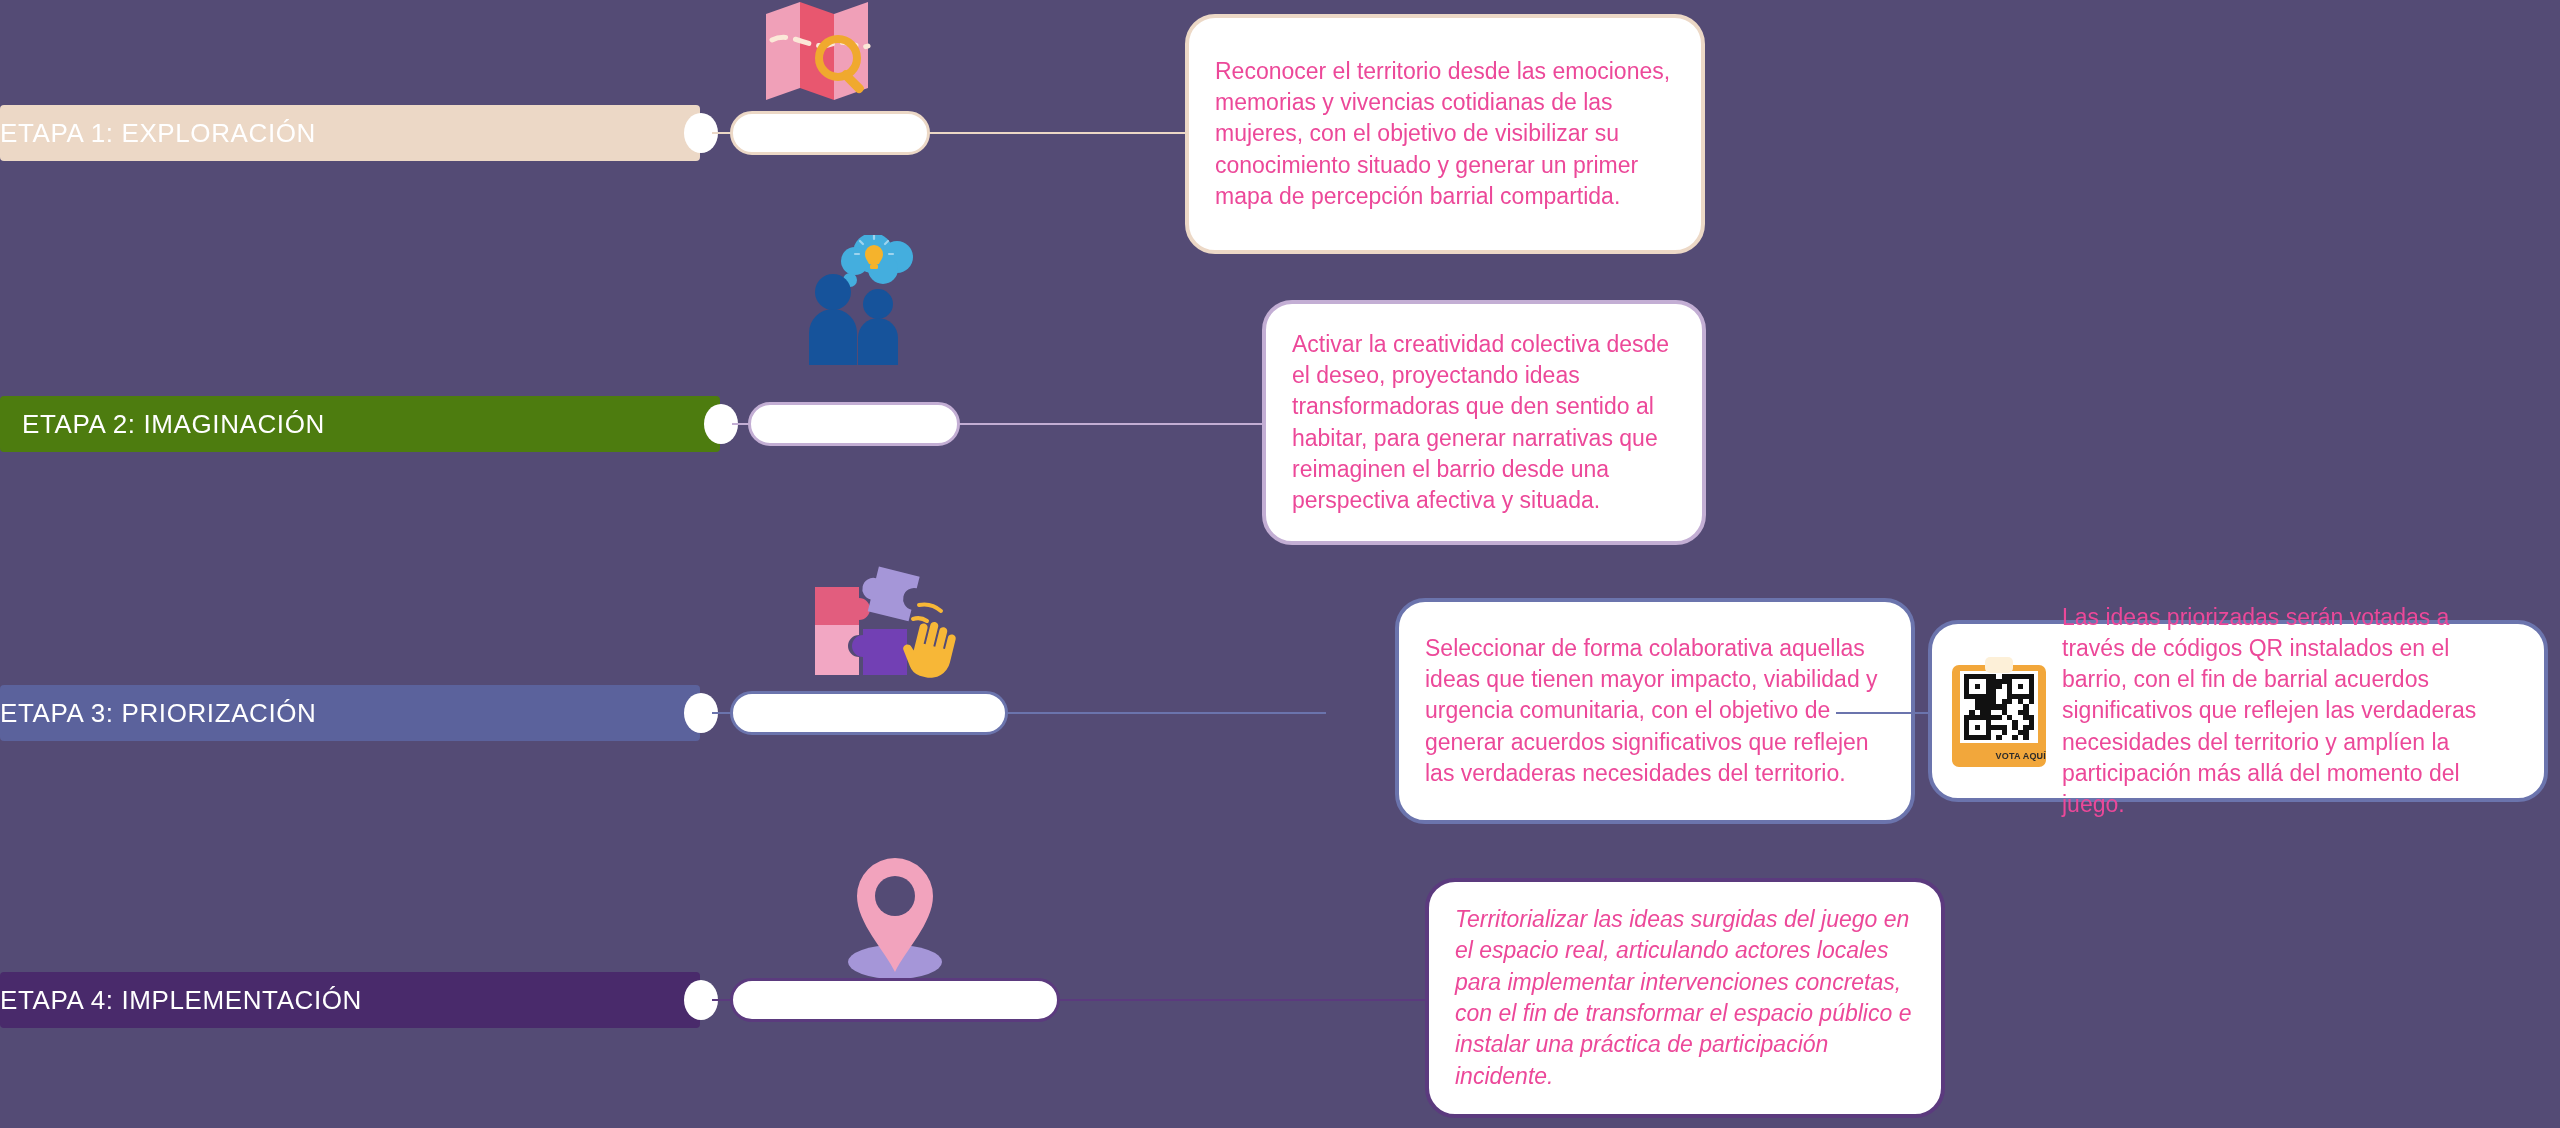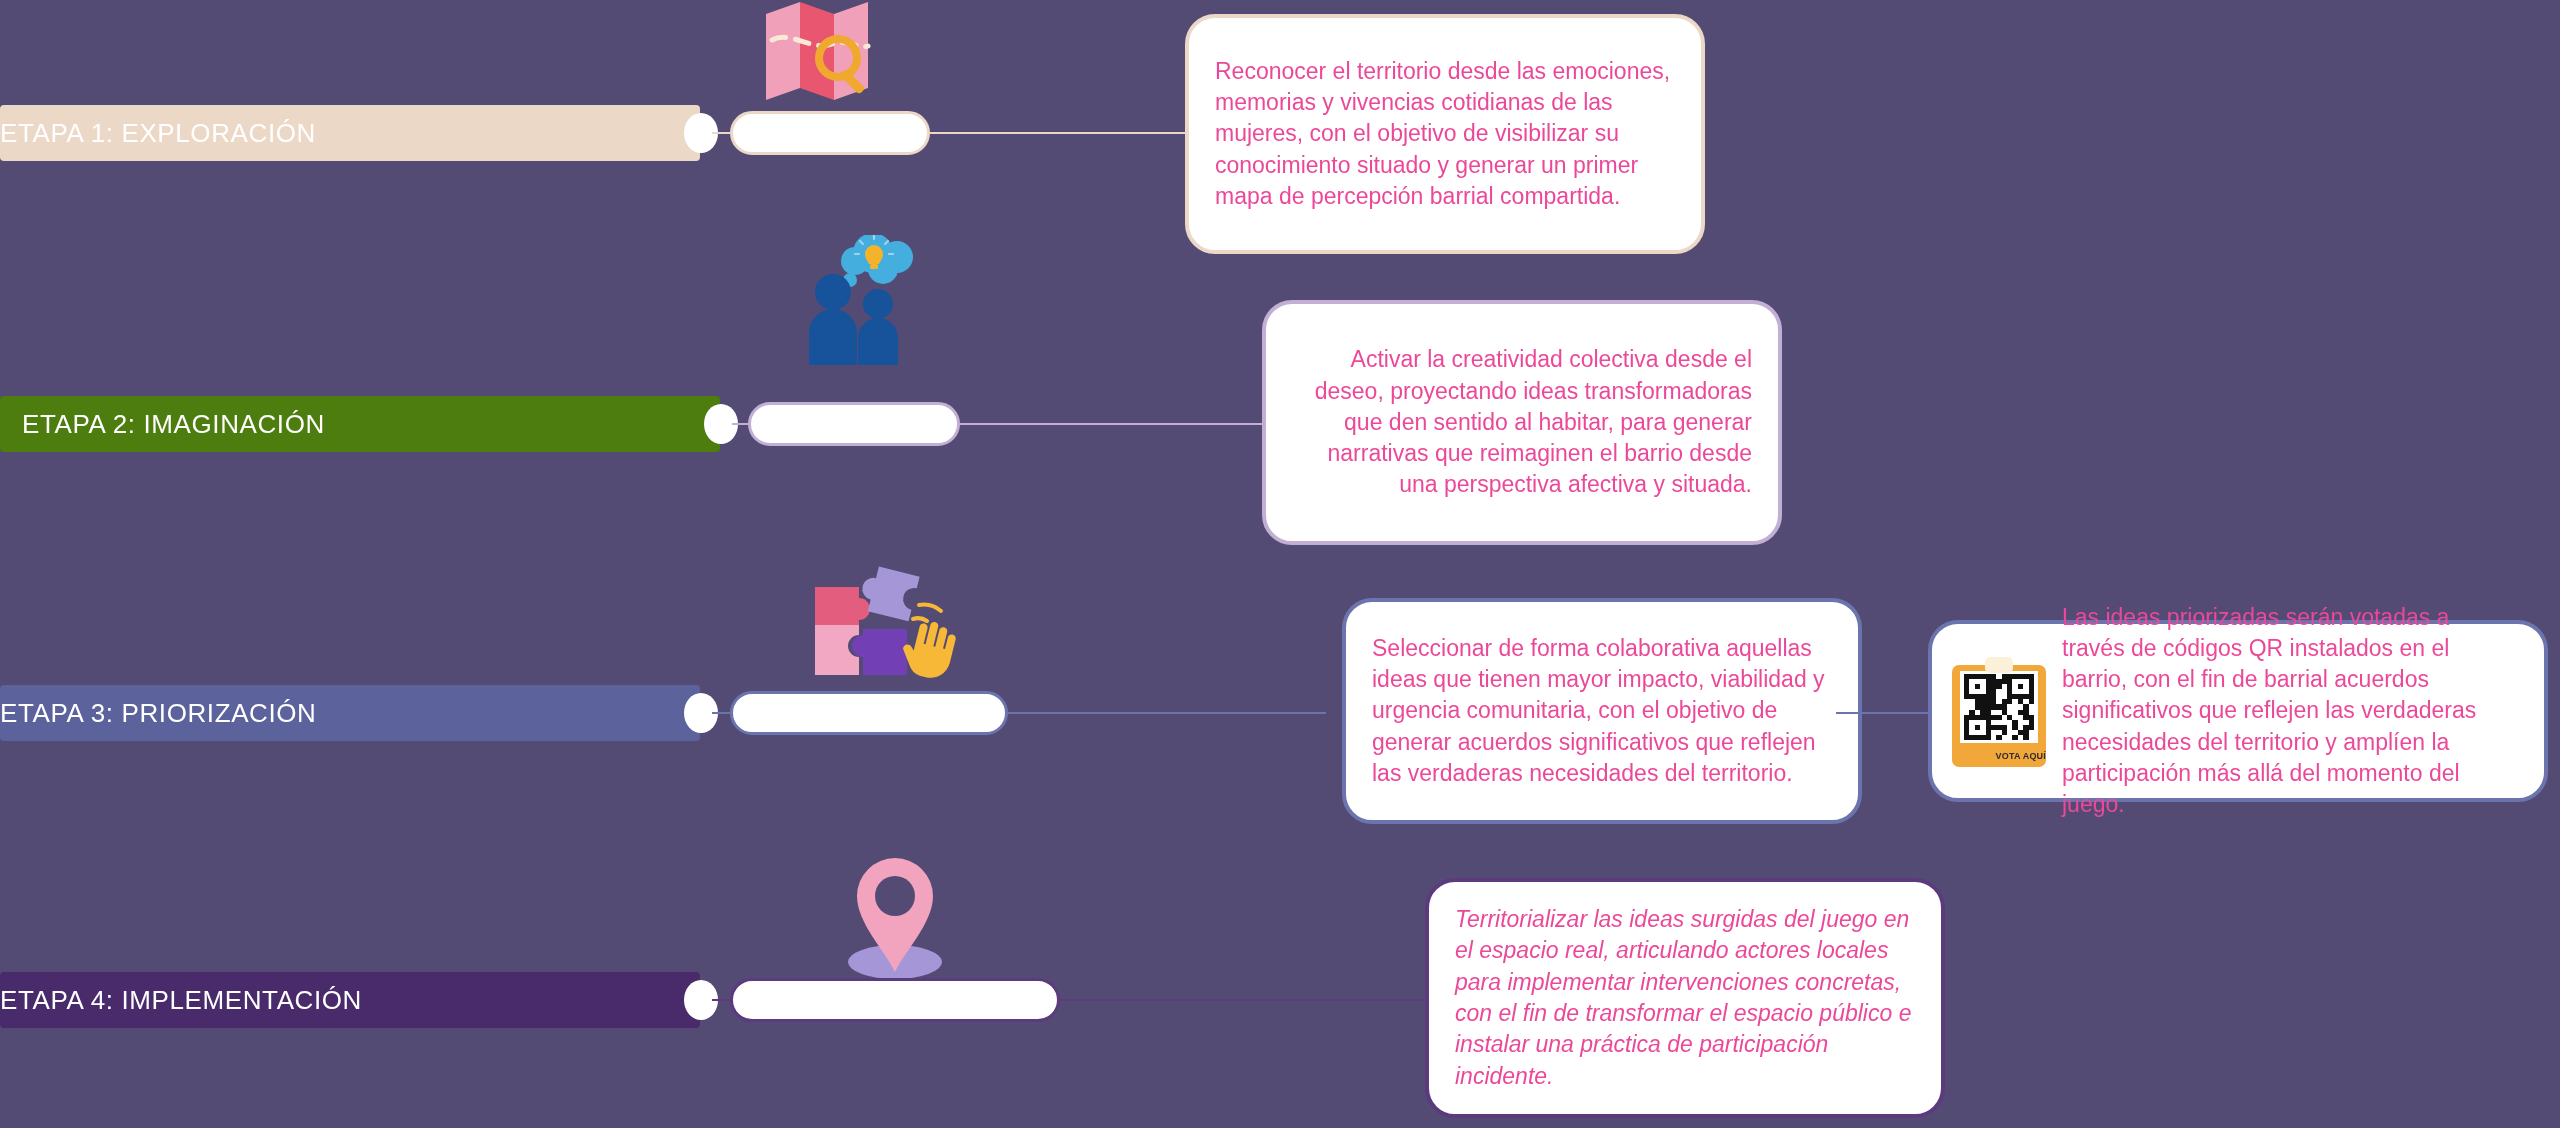--- a/index.html
+++ b/index.html
@@ -204,21 +204,21 @@
   </div>
 
   <div class="stage-bar" style="width:720px; background:#4d7c0f;padding-left:22px;">
     <span class="stage-bar-label">ETAPA 2: IMAGINACIÓN</span>
   </div>
   <div class="stage-dot" style="left:704px;"></div>
   <div class="conn" style="left:732px; width:30px; background:#c3aed4;"></div>
   <div class="pill" style="left:748px; width:212px; border-color:#c3aed4;"></div>
   <div class="conn" style="left:958px; width:310px; background:#c3aed4;"></div>
 
-  <div class="card" style="left:1262px; top:-124px; width:520px; height:245px; border-color:#c3aed4;text-align:right;">
+  <div class="card" style="left:1262px; top:-124px; width:444px; height:245px; border-color:#c3aed4;">
     <p class="card-text">Activar la creatividad colectiva desde el deseo, proyectando ideas transformadoras que den sentido al habitar, para generar narrativas que reimaginen el barrio desde una perspectiva afectiva y situada.</p>
   </div>
 </div>
 
 <div class="stage-row" id="row3">
   <div class="icon-wrap" style="left:793px; top:-148px;">
     <div class="puzzle-icon">
       <svg width="170" height="125" viewBox="0 0 170 125">
 
         <path d="M22,60 h44 v10 a11,11 0 0 0 0,22 v18 h-44 z" fill="#f2a7c3"></path>
@@ -246,21 +246,21 @@
   </div>
 
   <div class="stage-bar" style="width:700px; background:#5b629c;">
     <span class="stage-bar-label">ETAPA 3: PRIORIZACIÓN</span>
   </div>
   <div class="stage-dot" style="left:684px;"></div>
   <div class="conn" style="left:712px; width:30px; background:#6b74ad;"></div>
   <div class="pill" style="left:730px; width:278px; border-color:#6b74ad;"></div>
   <div class="conn" style="left:1006px; width:320px; background:#6b74ad;"></div>
 
-  <div class="card" style="left:1342px; top:-115px; width:520px; height:226px; border-color:#6b74ad;">
+  <div class="card" style="left:1395px; top:-115px; width:520px; height:226px; border-color:#6b74ad;">
     <p class="card-text">Seleccionar de forma colaborativa aquellas ideas que tienen mayor impacto, viabilidad y urgencia comunitaria, con el objetivo de generar acuerdos significativos que reflejen las verdaderas necesidades del territorio.</p>
   </div>
 
   <div class="conn" style="left:1836px; width:96px; background:#6b74ad;"></div>
 
   <div class="card with-icon" style="left:1928px; top:-93px; width:620px; height:182px; border-color:#6b74ad;">
     <div class="qr-clip">
       <div class="qr-clip-body"></div>
       <div class="qr-clip-paper"></div>
       <div class="qr-clip-clip"></div>

